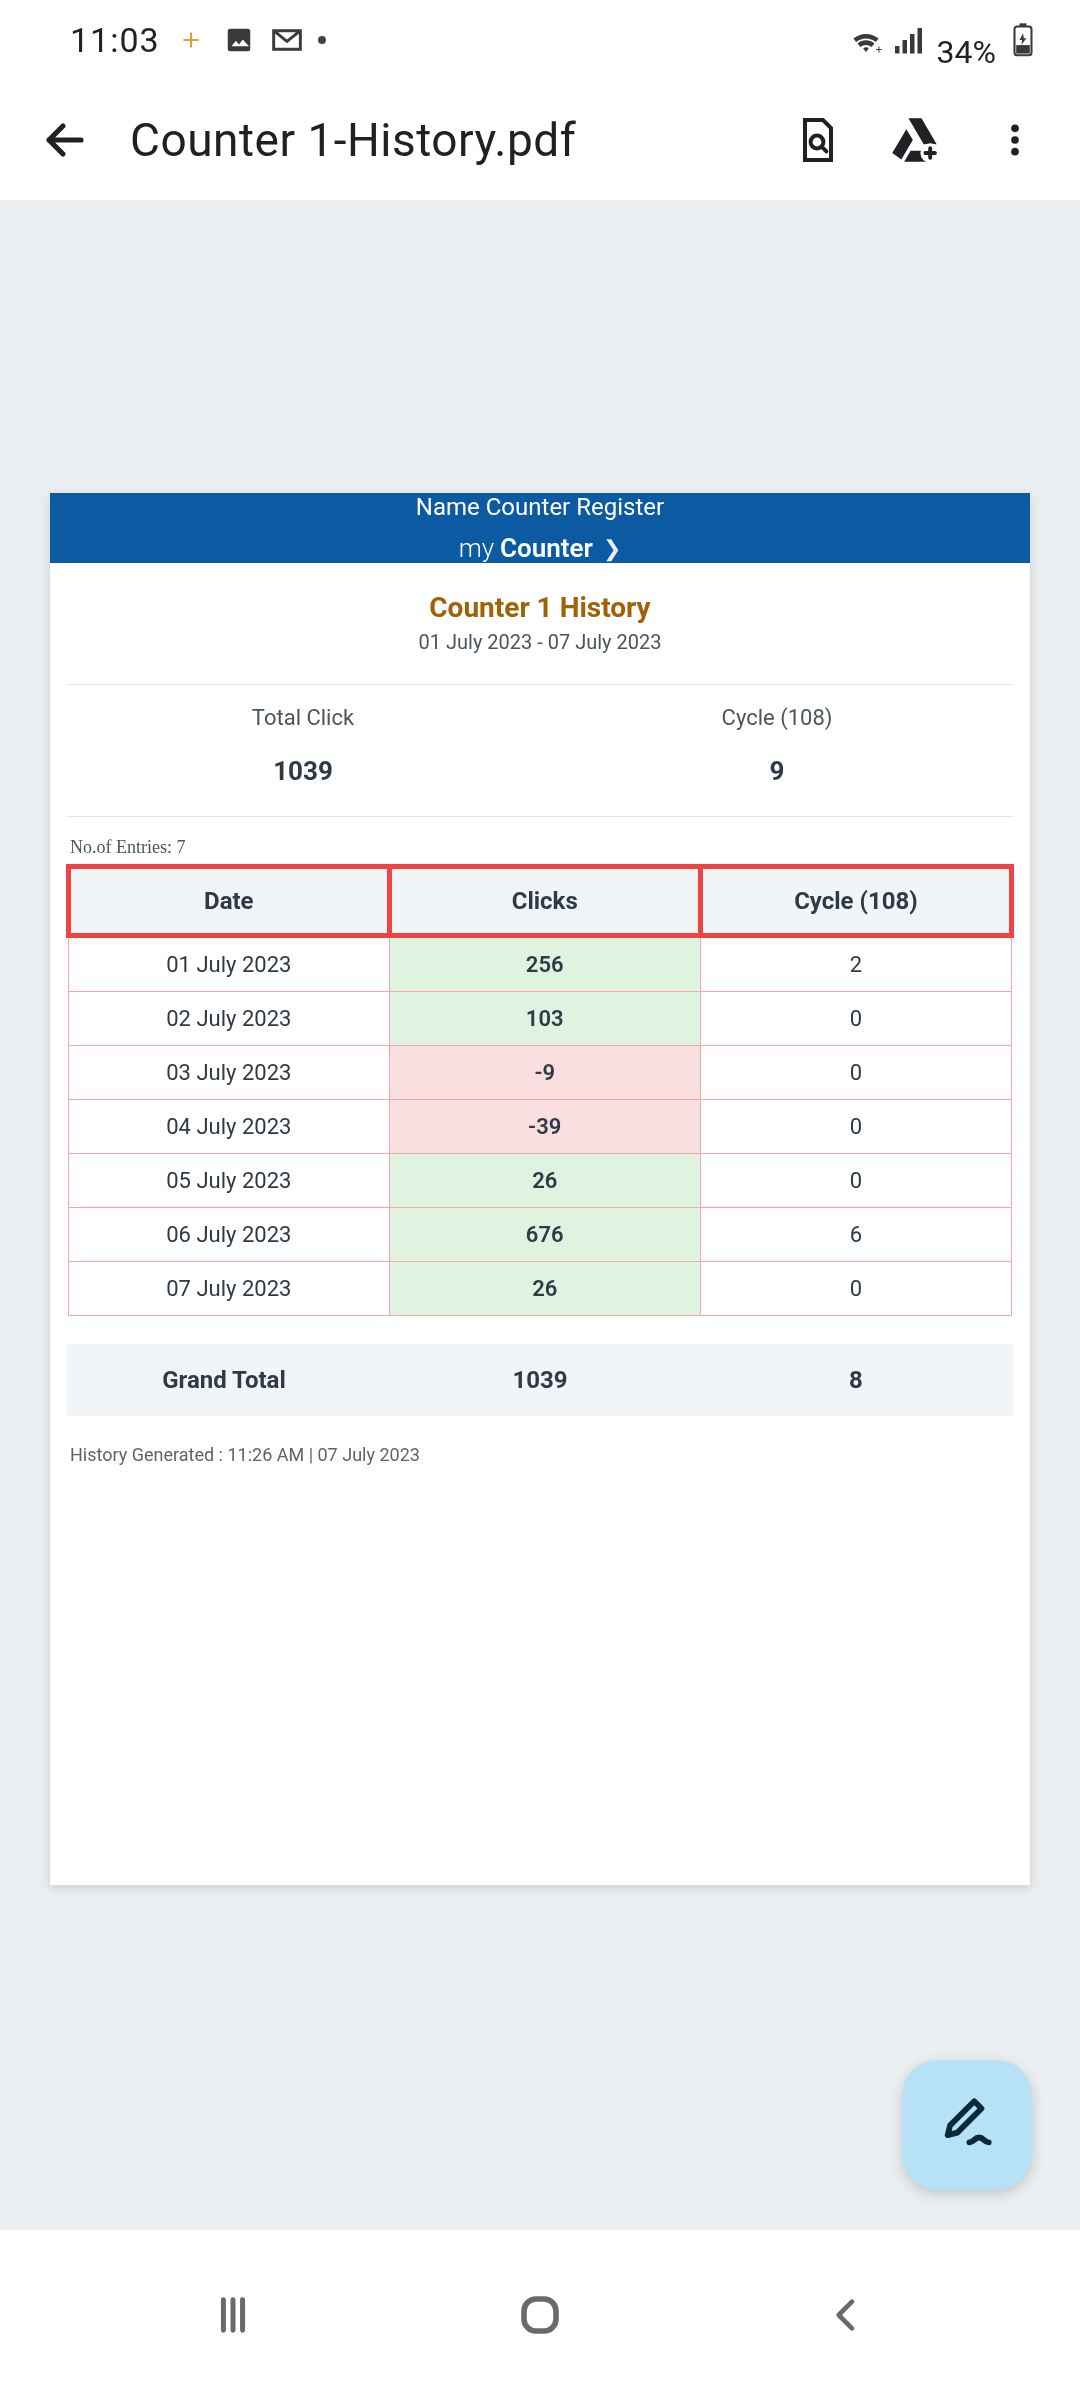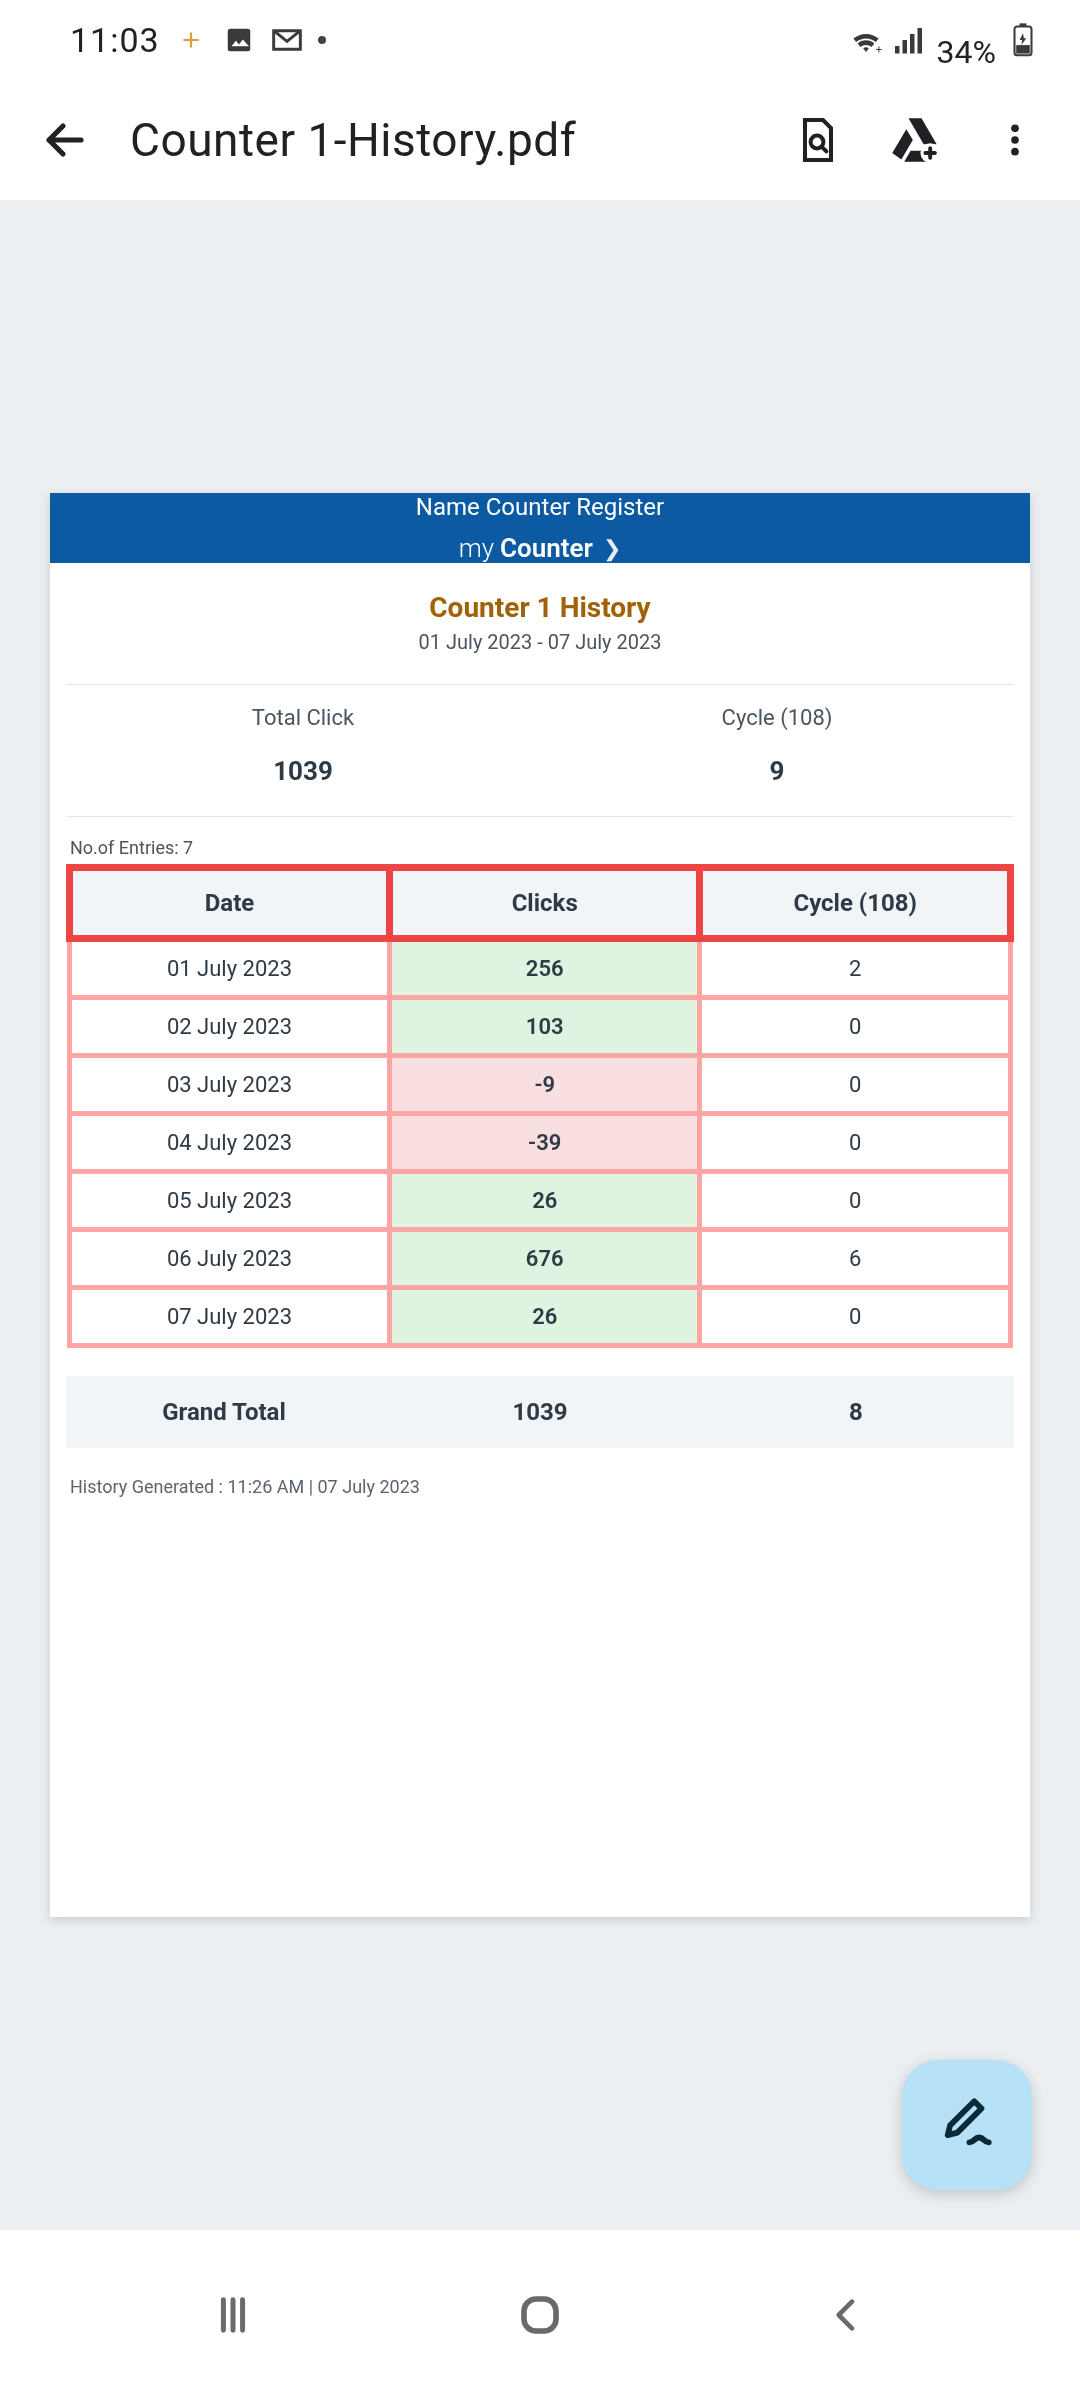--- a/index.html
+++ b/index.html
@@ -26,24 +26,24 @@
   .pdf-brand .bold { font-weight:600; }
   .pdf-brand .chev { font-size:22px; opacity:0.9; margin-left:4px;}
   .pdf-body { padding: 28px 16px 40px 16px; color:#2e3a45; }
   .title { text-align:center; font-size:28px; font-weight:700; color:#a16207; }
   .subtitle { text-align:center; font-size:20px; color:#4a5560; margin-top:6px; }
   .hr { height:1px; background:#e2e8ee; margin: 30px 0 20px 0; }
   .summary { display:flex; }
   .summary-col { flex:1; text-align:center; }
   .sum-label { font-size:22px; color:#4a5560; }
   .sum-value { font-size:26px; font-weight:700; margin-top:26px; color:#2e3a45; }
-  .entries-note { font-size:18px; color:#4a5560; margin: 18px 0 6px 4px; }
+  .entries-note { font-size:18px; color:#4a5560; margin: 18px 0 6px 4px; font-family: Liberation Serif, serif; }
   table.data { width:100%; border-collapse: collapse; }
-  table.data th { background:#f2f5f7; font-size:24px; font-weight:700; color:#2e3a45; padding:18px 0; border:7px solid #ef4444;text-align:center;}
-  table.data td { border:5px solid #fca5a5; text-align:center; font-size:22px; padding:14px 0; color:#2e3a45;}
+  table.data th { background:#f2f5f7; font-size:24px; font-weight:700; color:#2e3a45; padding:18px 0; border:5px solid #ef4444;text-align:center;}
+  table.data td { border:1px solid #fca5a5; text-align:center; font-size:22px; padding:14px 0; color:#2e3a45;}
   td.pos { background:#dff3e1; color:#2e8b3d; font-weight:600;}
   td.neg { background:#fadfe1; color:#c0392b; font-weight:600;}
   .grand-row { display:flex; background:#f2f5f7; margin-top:28px; }
   .grand-row > div { flex:1; text-align:center; font-size:24px; font-weight:700; padding:22px 0; color:#2e3a45;}
   .gen-note { font-size:18px; color:#5a6570; margin-top:28px; margin-left:4px;}
   .page-spacer { height: 380px; }
   
   .fab { position:absolute; right:48px; bottom:40px; width:130px; height:130px; background:#b7e1f7; border-radius:36px; display:flex; align-items:center; justify-content:center; box-shadow:0 4px 14px rgba(0,0,0,0.18);}
   
   .nav-bar { height:170px; display:flex; align-items:center; justify-content:space-around; padding:0 80px;}

